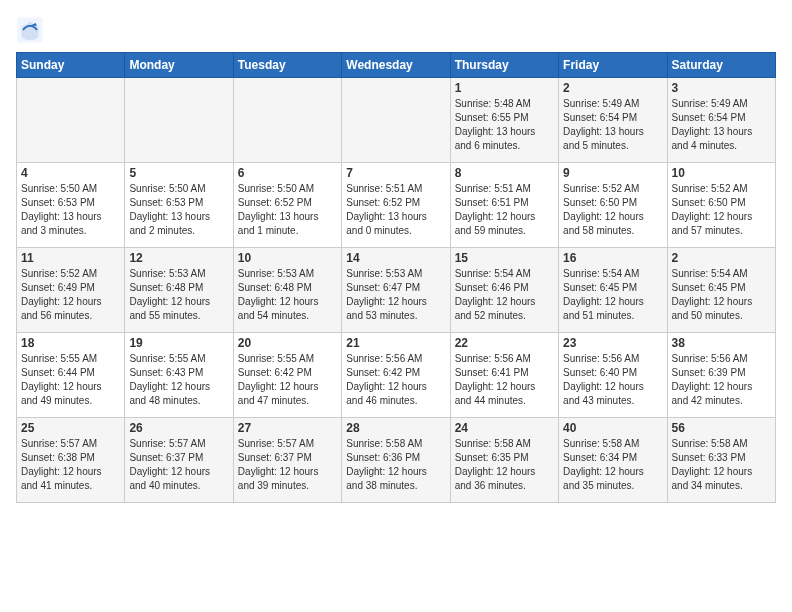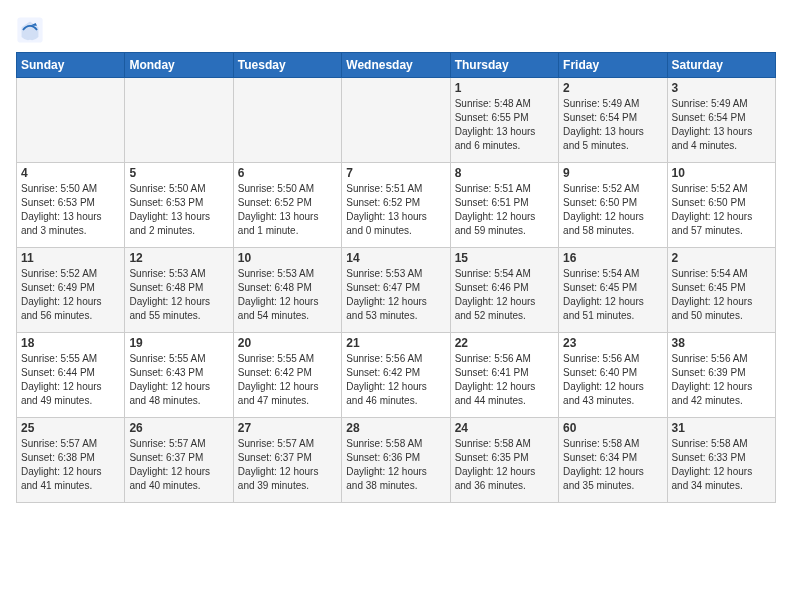--- a/index.html
+++ b/index.html
@@ -343,28 +343,28 @@
 and 38 minutes.</div>
         </td>
         <td>
           <span class="day-number">24</span>
           <div class="day-info" style="white-space: pre-line;">Sunrise: 5:58 AM
 Sunset: 6:35 PM
 Daylight: 12 hours
 and 36 minutes.</div>
         </td>
         <td>
-          <span class="day-number">60</span>
+          <span class="day-number">40</span>
           <div class="day-info" style="white-space: pre-line;">Sunrise: 5:58 AM
 Sunset: 6:34 PM
 Daylight: 12 hours
 and 35 minutes.</div>
         </td>
         <td>
-          <span class="day-number">31</span>
+          <span class="day-number">56</span>
           <div class="day-info" style="white-space: pre-line;">Sunrise: 5:58 AM
 Sunset: 6:33 PM
 Daylight: 12 hours
 and 34 minutes.</div>
         </td>
       </tr>
     </tbody>
 </table>
 
 </body></html>

